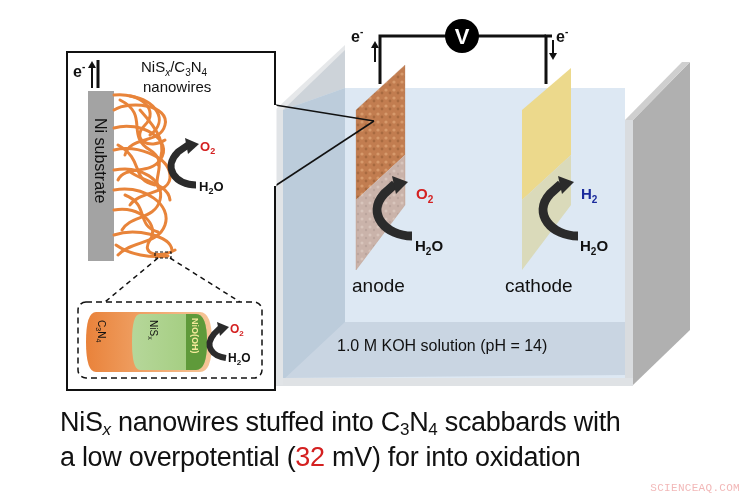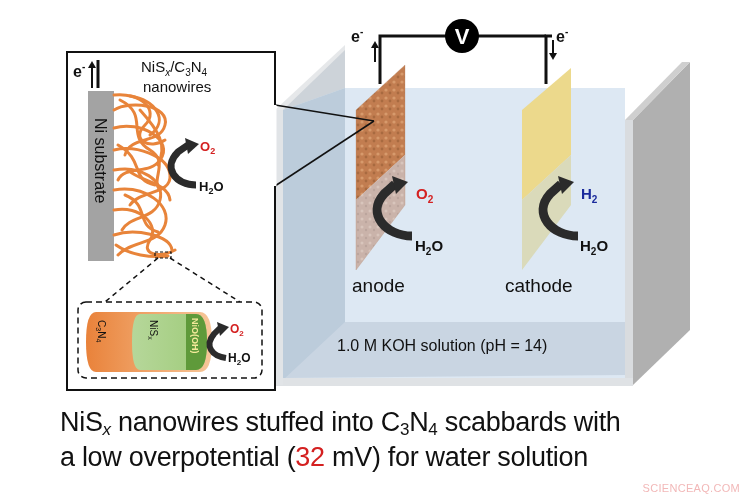--- a/index.html
+++ b/index.html
@@ -3,21 +3,21 @@
 <meta charset="utf-8">
 <style>
   html, body { margin: 0; padding: 0; background: #ffffff; }
   body { width: 750px; height: 500px; position: relative; overflow: hidden; font-family: "Liberation Sans", sans-serif; }
   svg { position: absolute; left: 0; top: 0; }
   .lbl { font-family: "Liberation Sans", sans-serif; fill: #111; }
   .bold { font-weight: bold; }
   .caption { position: absolute; left: 60px; top: 405px; font-size: 27px; line-height: 35px; color: #111; font-family: Liberation Sans, sans-serif; letter-spacing: -0.3px; }
   .caption sub { font-size: 17px; vertical-align: -4px; line-height: 0; }
   .caption .red { color: #d42020; margin-top: 12px; }
-  .watermark { position: absolute; right: 10px; bottom: 6px; font-size: 11px; color: #f2b8b8; font-family: Liberation Sans, sans-serif; letter-spacing: 0.3px; }
+  .watermark { position: absolute; right: 10px; bottom: 6px; font-size: 11px; color: #f2b8b8; font-family: Liberation Mono, monospace; letter-spacing: 0.3px; }
 </style>
 </head>
 <body>
 
 <svg width="750" height="500" viewBox="0 0 750 500">
   <defs>
     <linearGradient id="shellGrad" x1="0" x2="1" y1="0" y2="0">
       <stop offset="0" stop-color="#e9823a"></stop>
       <stop offset="1" stop-color="#f7c79a"></stop>
     </linearGradient>
@@ -159,16 +159,16 @@
 
     <path d="M 226 358 C 212 356, 204 346, 214 334 L 220 328" fill="none" stroke="#2b2b2b" stroke-width="6"></path>
     <polygon points="217,322 229,327 220,336" fill="#2b2b2b"></polygon>
     <text x="230" y="333" font-size="12" class="bold" fill="#d42020" font-family="Liberation Sans, sans-serif">O<tspan dy="3" font-size="8">2</tspan></text>
     <text x="228" y="362" font-size="12" class="lbl bold">H<tspan dy="3" font-size="8">2</tspan><tspan dy="-3">O</tspan></text>
   </g>
 </svg>
 
 <div class="caption">
   <div><span>NiS</span><sub style="font-style:italic">x</sub><span> nanowires stuffed into C</span><sub>3</sub><span>N</span><sub>4</sub><span> scabbards with</span></div>
-  <div><span>a low overpotential (</span><span class="red">32</span><span> mV) for water solution</span></div>
+  <div><span>a low overpotential (</span><span class="red">32</span><span> mV) for into oxidation</span></div>
 </div>
 
 <div class="watermark">SCIENCEAQ.COM</div>
 
 </body></html>

